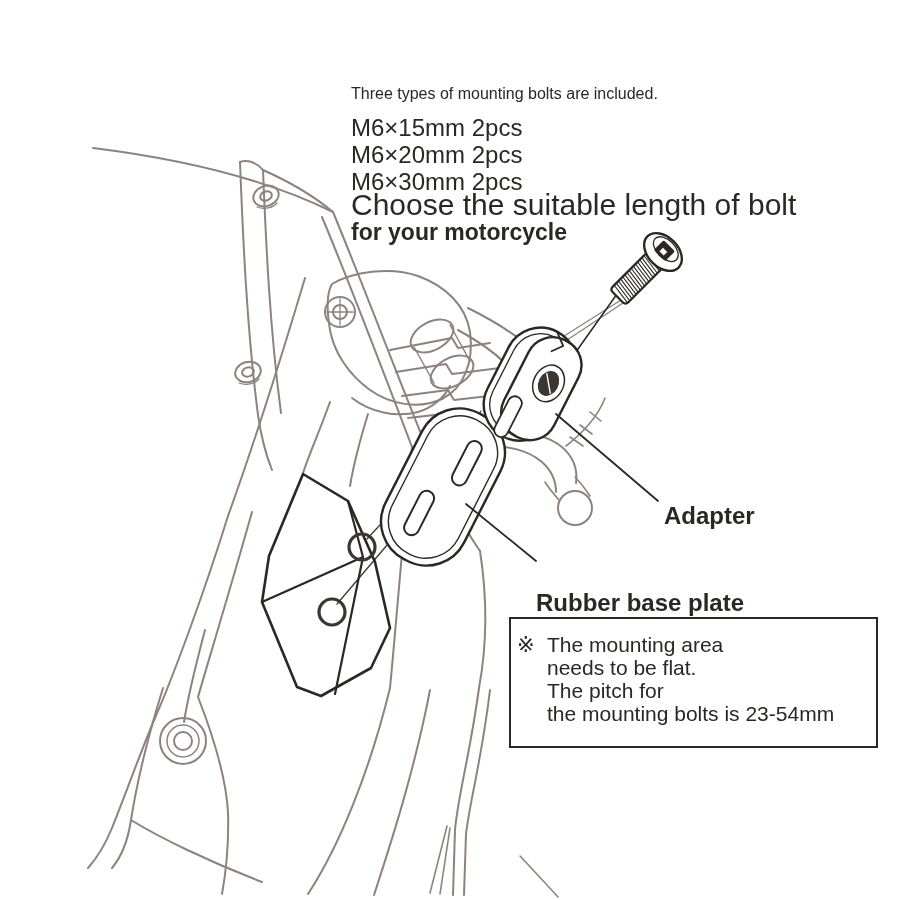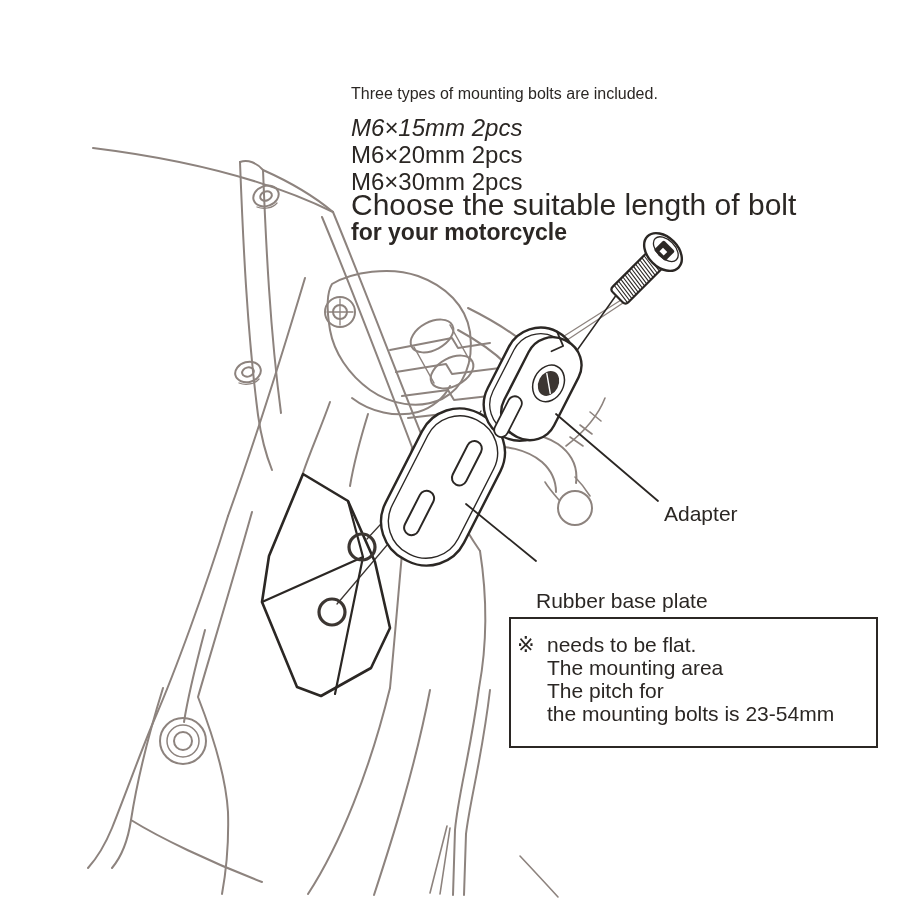--- a/index.html
+++ b/index.html
@@ -11,24 +11,24 @@
   html,body{margin:0;padding:0;background:var(--bg);}
   .canvas{
     position:relative;width:900px;height:900px;background:var(--bg);
     overflow:hidden;font-family:"Liberation Sans","DejaVu Sans",sans-serif;
     color:var(--ink);
   }
   .canvas svg{position:absolute;left:0;top:0;}
   .txt{position:absolute;white-space:pre;}
   .intro{left:351px;top:85px;font-size:16px;}
   .m6line{left:351px;font-size:24px;}
-  .m6-0{top:114px;font-style:italic;} .m6-1{top:141px;} .m6-2{top:168px;}
+  .m6-0{top:114px;} .m6-1{top:141px;} .m6-2{top:168px;}
   .choose1{left:351px;top:188px;font-size:30px;}
   .choose2{left:351px;top:219px;font-size:23px;font-weight:bold;}
-  .part-label{font-size:21px;}
+  .part-label{font-size:24px;font-weight:bold;}
   .adapter-label{left:664px;top:502px;}
   .rubber-label{left:536px;top:564px;margin-top:25px;}
   .note-box{
     position:absolute;left:509px;top:617px;width:354px;height:113px;
     border:2px solid var(--ink);display:flex;align-items:flex-start;
     padding:14px 5px 0 6px;font-size:21px;line-height:23px;
   }
   .note-marker{width:30px;flex:none;}
   .note-lines{flex:1;}
 </style>
@@ -177,20 +177,20 @@
   <div class="txt m6line m6-2">M6×30mm 2pcs</div>
   <div class="txt choose1">Choose the suitable length of bolt</div>
   <div class="txt choose2">for your motorcycle</div>
 
   <div class="txt part-label adapter-label">Adapter</div>
   <div class="txt part-label rubber-label">Rubber base plate</div>
 
   <div class="note-box">
     <span class="note-marker">※</span>
     <div class="note-lines">
+      <div>The mounting area</div>
       <div>needs to be flat.</div>
-      <div>The mounting area</div>
       <div>The pitch for</div>
       <div>the mounting bolts is 23-54mm</div>
     </div>
   </div>
 
 </div>
 
 </body></html>

